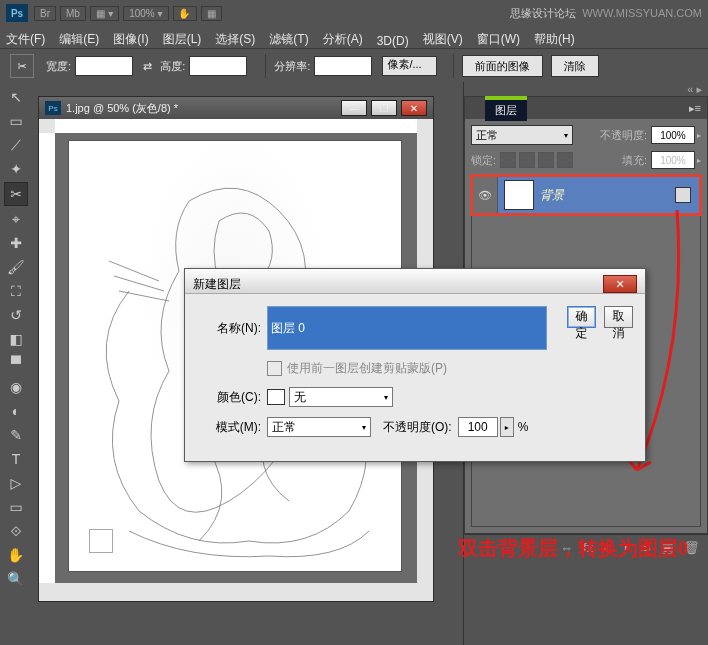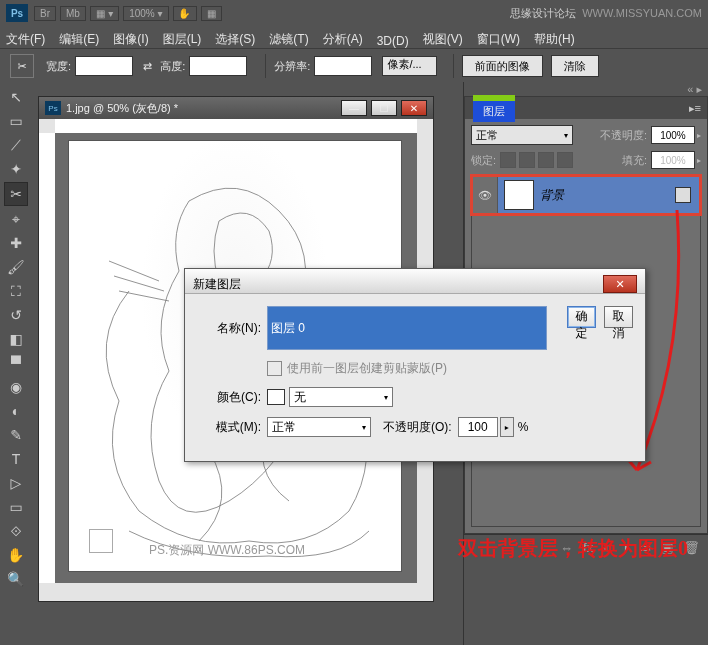--- a/index.html
+++ b/index.html
@@ -34,34 +34,34 @@
 .artboard .sketch{position:absolute;inset:0;background:radial-gradient(ellipse at 50% 35%,#f7f7f7 0%,#fff 40%,#fff 100%);display:flex;align-items:center;justify-content:center}
 .artboard svg{width:100%;height:100%}
 .watermark{position:absolute;left:80px;bottom:12px;color:#9a9a9a;font-size:12px;font-family:Arial}
 .seal{position:absolute;left:20px;bottom:18px;width:22px;height:22px;border:1px solid #aaa}
 .doc-status{position:absolute;left:0;right:0;bottom:0;height:18px;background:#e4e4e4;border-top:1px solid #aaa;display:flex;align-items:center;font-size:11px;padding:0 4px}
 .doc-status .zoom{width:44px;border-right:1px solid #aaa;margin-right:6px}
 .right-panels{width:244px;background:#535353;display:flex;flex-direction:column;border-left:1px solid #333}
 .panel-tabstrip{height:14px;background:#535353;display:flex;justify-content:flex-end;align-items:center;padding:0 6px;color:#aaa}
 .panel{background:#535353;border:1px solid #3a3a3a;margin-bottom:0}
 .panel .tabrow{height:22px;display:flex;align-items:center;background:#4a4a4a}
-.panel .tab{background:#1d4ed8;padding:3px 10px;margin-left:8px;color:#eee;font-size:11px;border-top:6px solid #84cc16}
+.panel .tab{background:#0f172a;padding:3px 10px;margin-left:20px;color:#eee;font-size:11px;border-top:4px solid #84cc16}
 .panel .body{background:#6f6f6f;padding:6px 6px}
 .layers .row1{display:flex;align-items:center;margin-bottom:6px}
 .layers .dd2{height:18px;background:#e4e4e4;border:1px solid #333;flex:0 0 92px;padding:0 4px;display:flex;align-items:center;color:#000;font-size:11px}
 .layers .op-lbl{margin-left:auto;color:#bbb;margin-right:4px;font-size:11px}
 .layers .pct{width:42px;height:16px;background:#fff;border:1px solid #333;font-size:10px;display:flex;align-items:center;justify-content:center}
 .layers .row2{display:flex;align-items:center;margin-bottom:6px;font-size:11px;color:#bbb}
 .layers .row2 .locks{display:flex;gap:3px;margin-left:4px}
 .layers .lockico{width:14px;height:14px;border:1px solid #555;background:#5a5a5a}
 .layers-list{background:#6f6f6f;border:1px solid #444;min-height:350px}
 .layer-item{height:36px;background:#5a7fbf;display:flex;align-items:center;border:1px solid #d43;outline:2px solid #d43}
 .layer-item .eye{width:24px;height:100%;background:#6f6f6f;border-right:1px solid #555;display:flex;align-items:center;justify-content:center;color:#ddd}
 .layer-item .thumb{width:28px;height:28px;background:#fff;margin:0 6px;border:1px solid #333}
-.layer-item .lname{color:#000000;font-style:italic;font-size:12px}
+.layer-item .lname{color:#fef9c3;font-style:italic;font-size:12px}
 .layer-item .lock{margin-left:auto;margin-right:8px;width:14px;height:14px;background:#ddd;border:1px solid #333}
 .panel-footer{height:24px;background:#535353;border-top:1px solid #333;display:flex;align-items:center;justify-content:flex-end;padding:0 8px;color:#aaa;gap:10px;font-size:13px}
 .annotation{position:absolute;left:458px;top:535px;color:#e21d1d;font-size:20px;font-weight:bold;font-family:"SimHei","Microsoft YaHei"}
 svg.arrow{position:absolute;left:572px;top:200px;pointer-events:none}
 .dialog{position:absolute;left:184px;top:268px;width:460px;background:#eaeaea;border:1px solid #5a5a5a;box-shadow:2px 2px 6px rgba(0,0,0,.4)}
 .dlg-title{height:24px;background:linear-gradient(#fdfdfd,#d8d8d8);display:flex;align-items:flex-end;padding:0 8px;font-size:12px;border-bottom:1px solid #aaa}
 .dlg-title .xbtn{margin-left:auto;width:32px;height:16px;background:linear-gradient(#e06b5b,#b83420);color:#fff;display:flex;align-items:center;justify-content:center;border:1px solid #7a1a0e;font-size:11px}
 .dlg-body{padding:12px 12px 14px 12px;display:flex}
 .dlg-form{flex:1}
 .dlg-row{display:flex;align-items:center;margin-bottom:10px;font-size:12px}
@@ -171,21 +171,20 @@
                 <path d="M150 80 Q180 60 200 90 Q210 120 190 140 Q170 160 150 140 Q140 110 150 80"></path>
                 <path d="M60 150 Q20 200 50 260 Q30 320 70 370 Q120 410 180 400 Q240 410 280 370 Q310 320 290 260"></path>
                 <path d="M90 140 L40 120 M95 150 L45 135 M100 160 L50 150"></path>
                 <path d="M180 200 Q220 230 200 280 Q180 330 220 360"></path>
                 <path d="M140 210 Q110 260 140 310 Q170 360 130 400"></path>
                 <path d="M60 390 Q120 420 200 415 Q270 420 300 390"></path>
               </g>
             </svg>
           </div>
           <div class="seal"></div>
-          <div class="watermark">PS.资源网   WWW.86PS.COM</div>
         </div>
       </div>
     </div>
   </div>
 
   <div class="right-panels">
     <div class="panel-tabstrip">« ▸</div>
     <div class="panel layers">
       <div class="tabrow">
           <div class="tab">图层</div>

